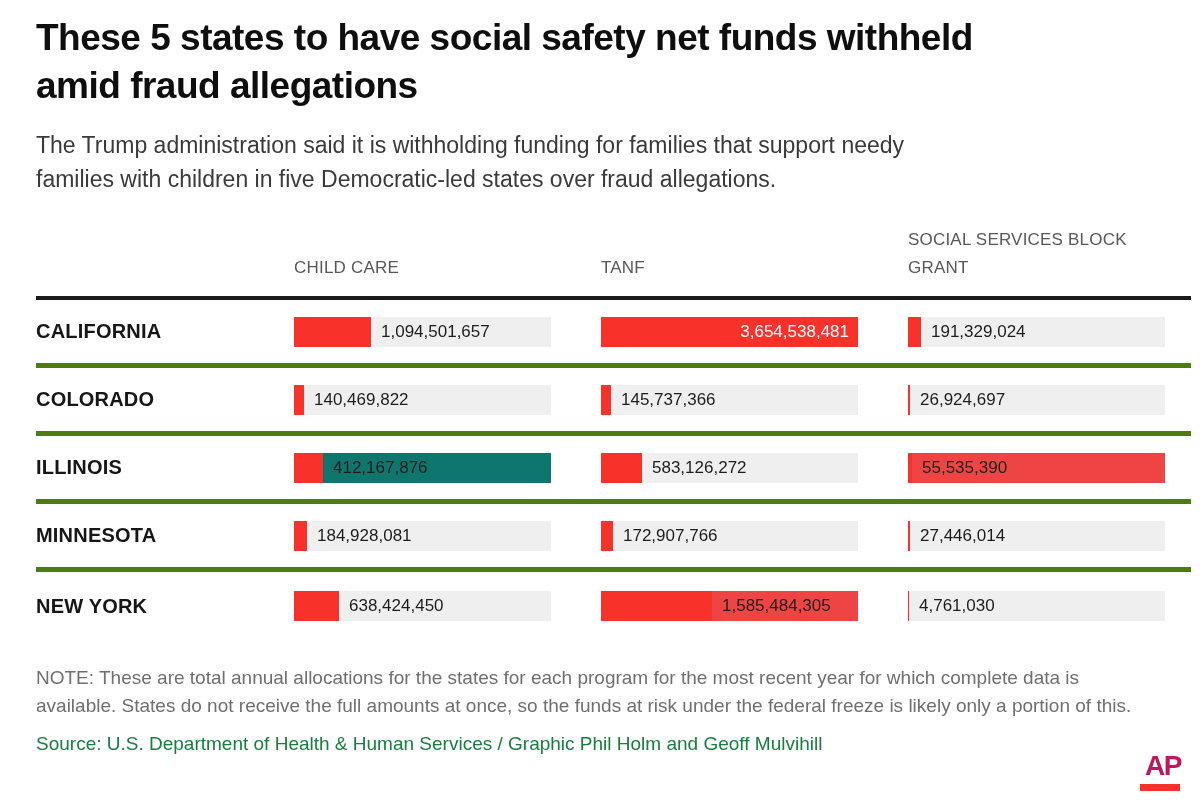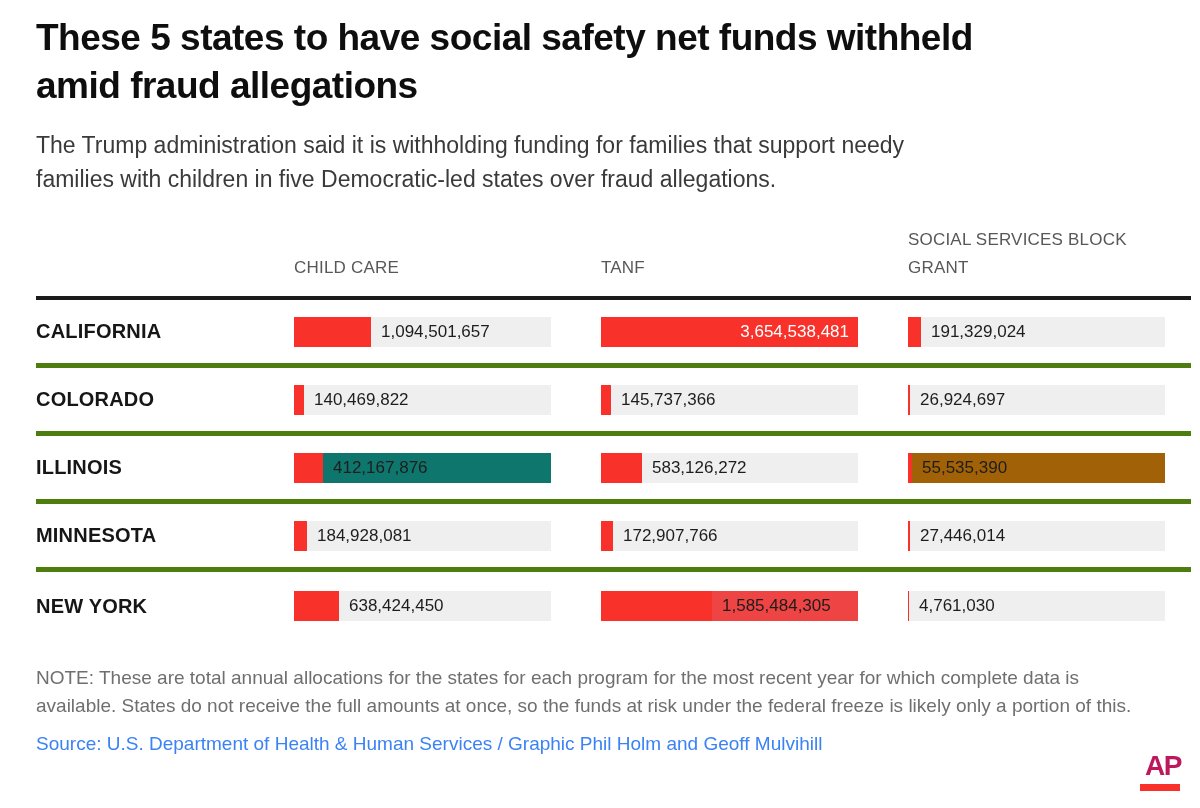--- a/index.html
+++ b/index.html
@@ -29,21 +29,21 @@
 
   .track { position: relative; width: 257px; height: 30px; background: #efefef; }
   .bar { height: 30px; background: var(--bar-red, #f8312a); }
   .val {
     position: absolute; top: 50%; transform: translateY(-50%);
     font-size: 17px; color: #1d1d1d; white-space: nowrap;
   }
   .val.inside { left: auto !important; right: 9px; color: #ffffff; }
 
   .note { margin-top: 24px; max-width: 1100px; font-size: 19px; line-height: 28px; color: #6f6f6f; }
-  .source { margin-top: 10px; font-size: 19px; line-height: 28px; color: #3b82f6; }
+  .source { margin-top: 10px; font-size: 19px; line-height: 28px; color: #15803d; }
 
   .ap-logo { position: absolute; right: 19px; bottom: 17px; width: 41px; }
   .ap-text { font-size: 28px; font-weight: 800; letter-spacing: -1.5px; color: #be185d; line-height: 28px; text-align: right; padding-left: 1px; }
   .ap-bar { width: 40px; height: 7px; background: var(--logo-red, #f8312a); margin-top: 4px; }
 </style>
 </head>
 <body>
 
 <div class="page">
 
@@ -117,21 +117,21 @@
             <span class="val" style="left: 39px;">412,167,876</span>
           </div>
         </div>
         <div class="cell">
           <div class="track" style="background: rgb(239, 239, 239);">
             <div class="bar" style="width: 41px;"></div>
             <span class="val" style="left: 51px;">583,126,272</span>
           </div>
         </div>
         <div class="cell">
-          <div class="track" style="background: #a16207;">
+          <div class="track" style="background: #ef4444;">
             <div class="bar" style="width: 4px;"></div>
             <span class="val" style="left: 14px;">55,535,390</span>
           </div>
         </div>
       </div>
       <div class="grid row with-divider">
         <div class="state">MINNESOTA</div>
         <div class="cell">
           <div class="track" style="background: rgb(239, 239, 239);">
             <div class="bar" style="width: 13px;"></div>

